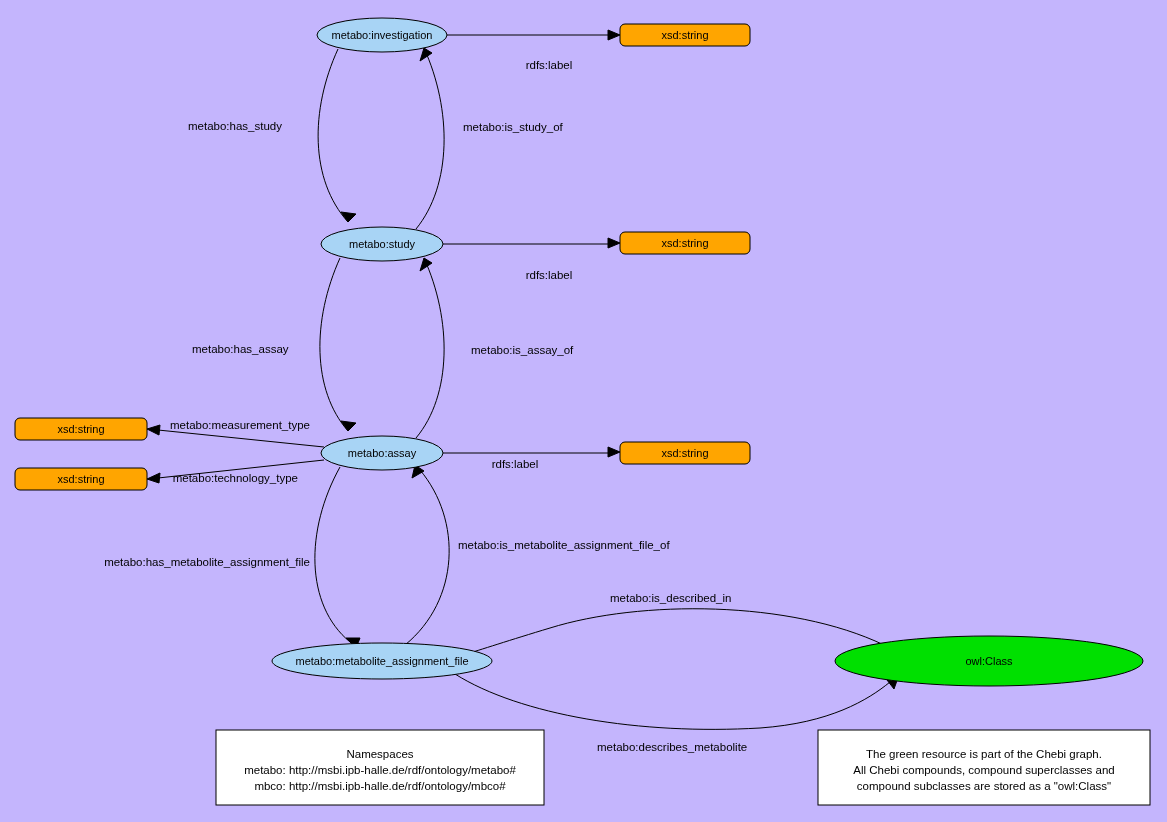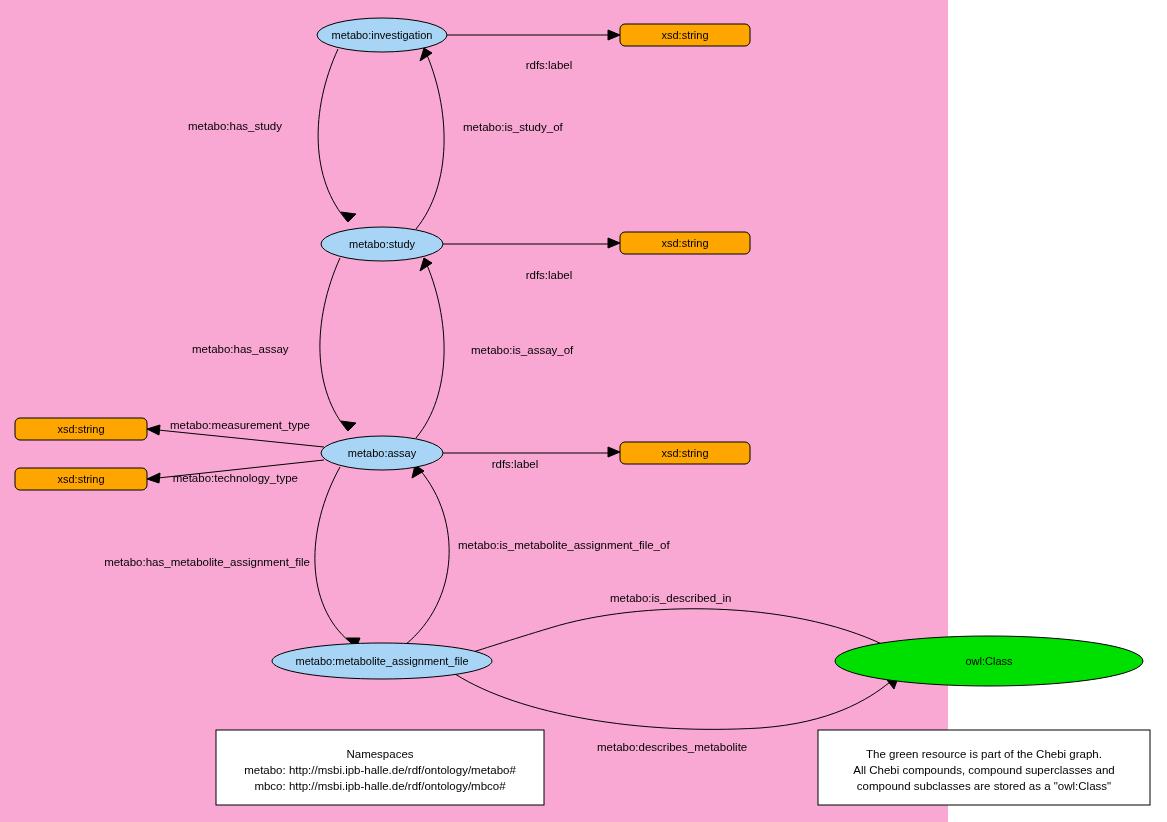--- a/index.html
+++ b/index.html
@@ -2,23 +2,23 @@
 <html><head>
 <meta charset="utf-8">
 <style>
   html, body {
     margin: 0;
     padding: 0;
     background: #ffffff;
   }
   #canvas {
     position: relative;
-    width: 948px;
+    width: 1167px;
     height: 822px;
-    background: #f9a8d4;
+    background: #c4b5fd;
     font-family: "Liberation Sans", sans-serif;
   }
   svg.diagram {
     position: absolute;
     top: 0;
     left: 0;
     width: 1167px;
     height: 822px;
     overflow: visible;
   }

